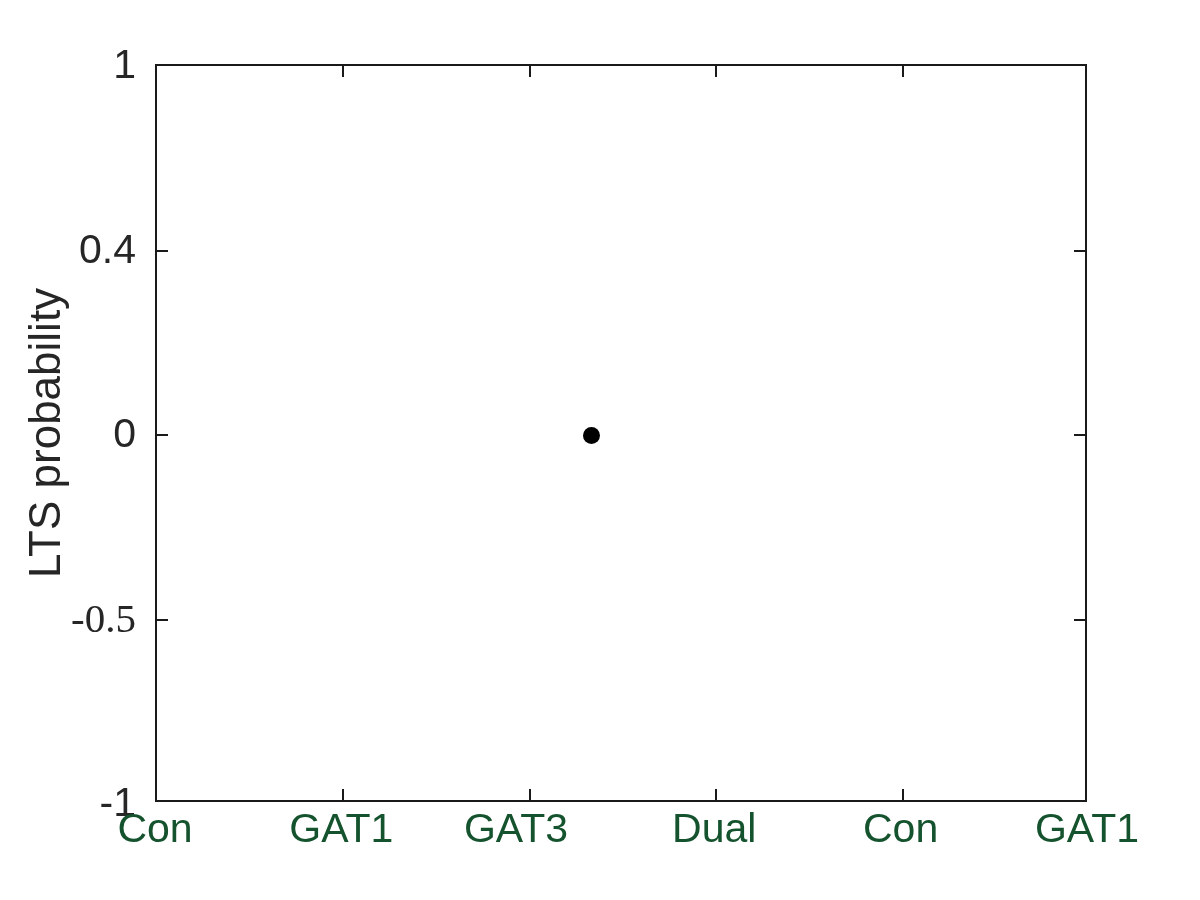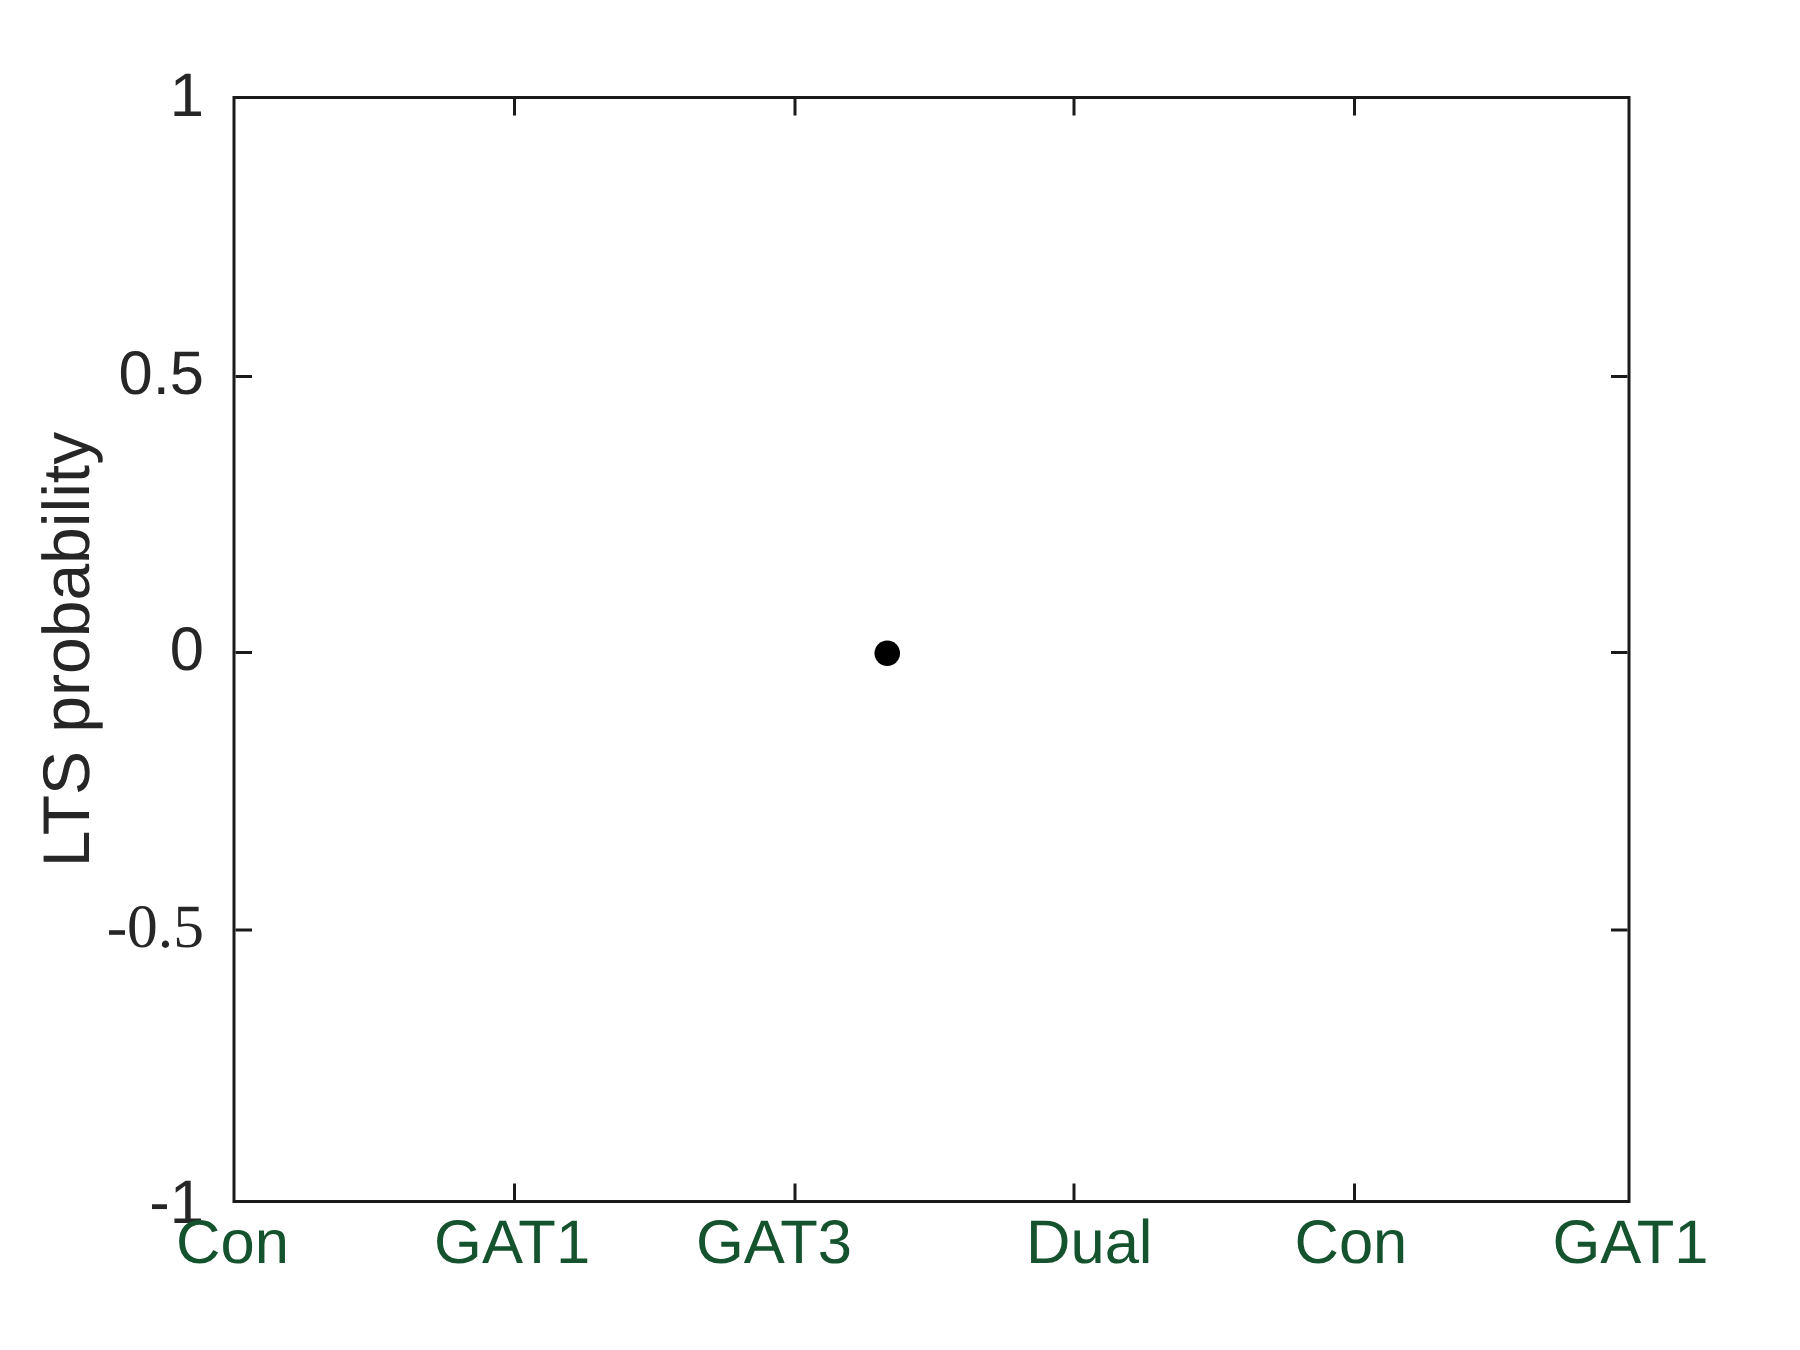--- a/index.html
+++ b/index.html
@@ -98,29 +98,29 @@
   }
 </style>
 </head>
 <body>
 
 <div id="root">
 
   <div id="ylabel">LTS probability</div>
 
   <div class="yticklabel" id="ytl-0" style="top: 64px;">1</div>
-  <div class="yticklabel" id="ytl-1" style="top: 248.5px;">0.5</div>
+  <div class="yticklabel" id="ytl-1" style="top: 248.5px;">0.4</div>
   <div class="yticklabel" id="ytl-2" style="top: 433px;">0</div>
   <div class="yticklabel" id="ytl-3" style="top: 617.5px; font-family: Liberation Serif, serif;">-0.5</div>
   <div class="yticklabel" id="ytl-4" style="top: 802px;">-1</div>
 
   <div class="xticklabel" id="xtl-0" style="left: 155px;">Con</div>
   <div class="xticklabel" id="xtl-1" style="left: 341.4px;">GAT1</div>
   <div class="xticklabel" id="xtl-2" style="left: 516px;">GAT3</div>
-  <div class="xticklabel" id="xtl-3" style="left: 714.2px; margin-left: 12px;">Dual</div>
+  <div class="xticklabel" id="xtl-3" style="left: 714.2px;">Dual</div>
   <div class="xticklabel" id="xtl-4" style="left: 900.6px;">Con</div>
   <div class="xticklabel" id="xtl-5" style="left: 1087px;">GAT1</div>
 
   <div id="plot-box">
     <div id="plot-area">
         <div class="tick-x-bottom" style="left: 185.4px;"></div>
         <div class="tick-x-top" style="left: 185.4px;"></div>
         <div class="tick-x-bottom" style="left: 371.8px;"></div>
         <div class="tick-x-top" style="left: 371.8px;"></div>
         <div class="tick-x-bottom" style="left: 558.2px;"></div>

